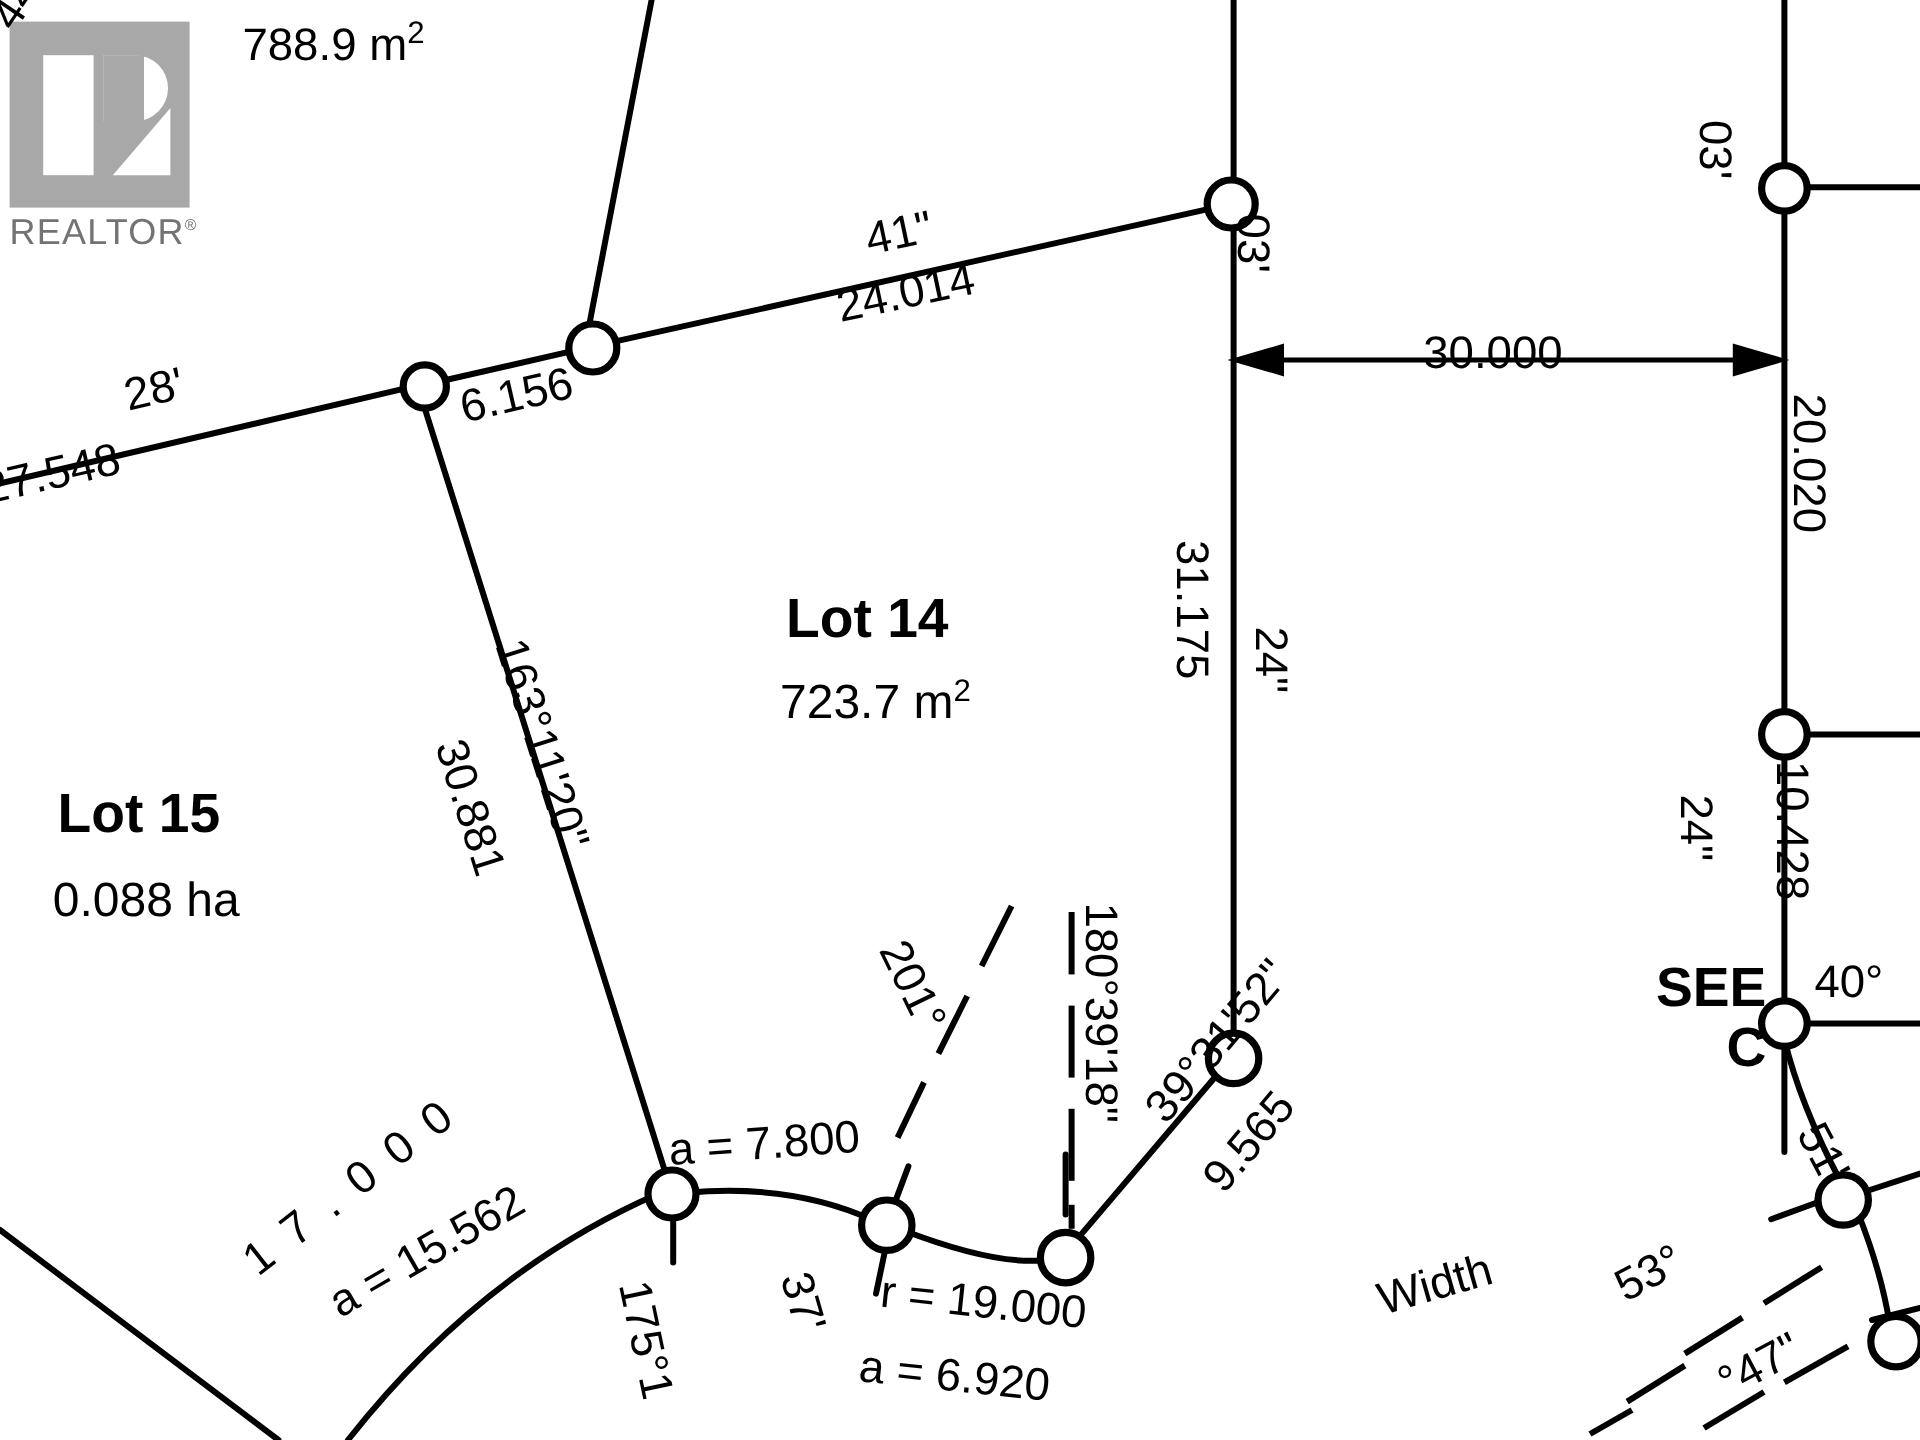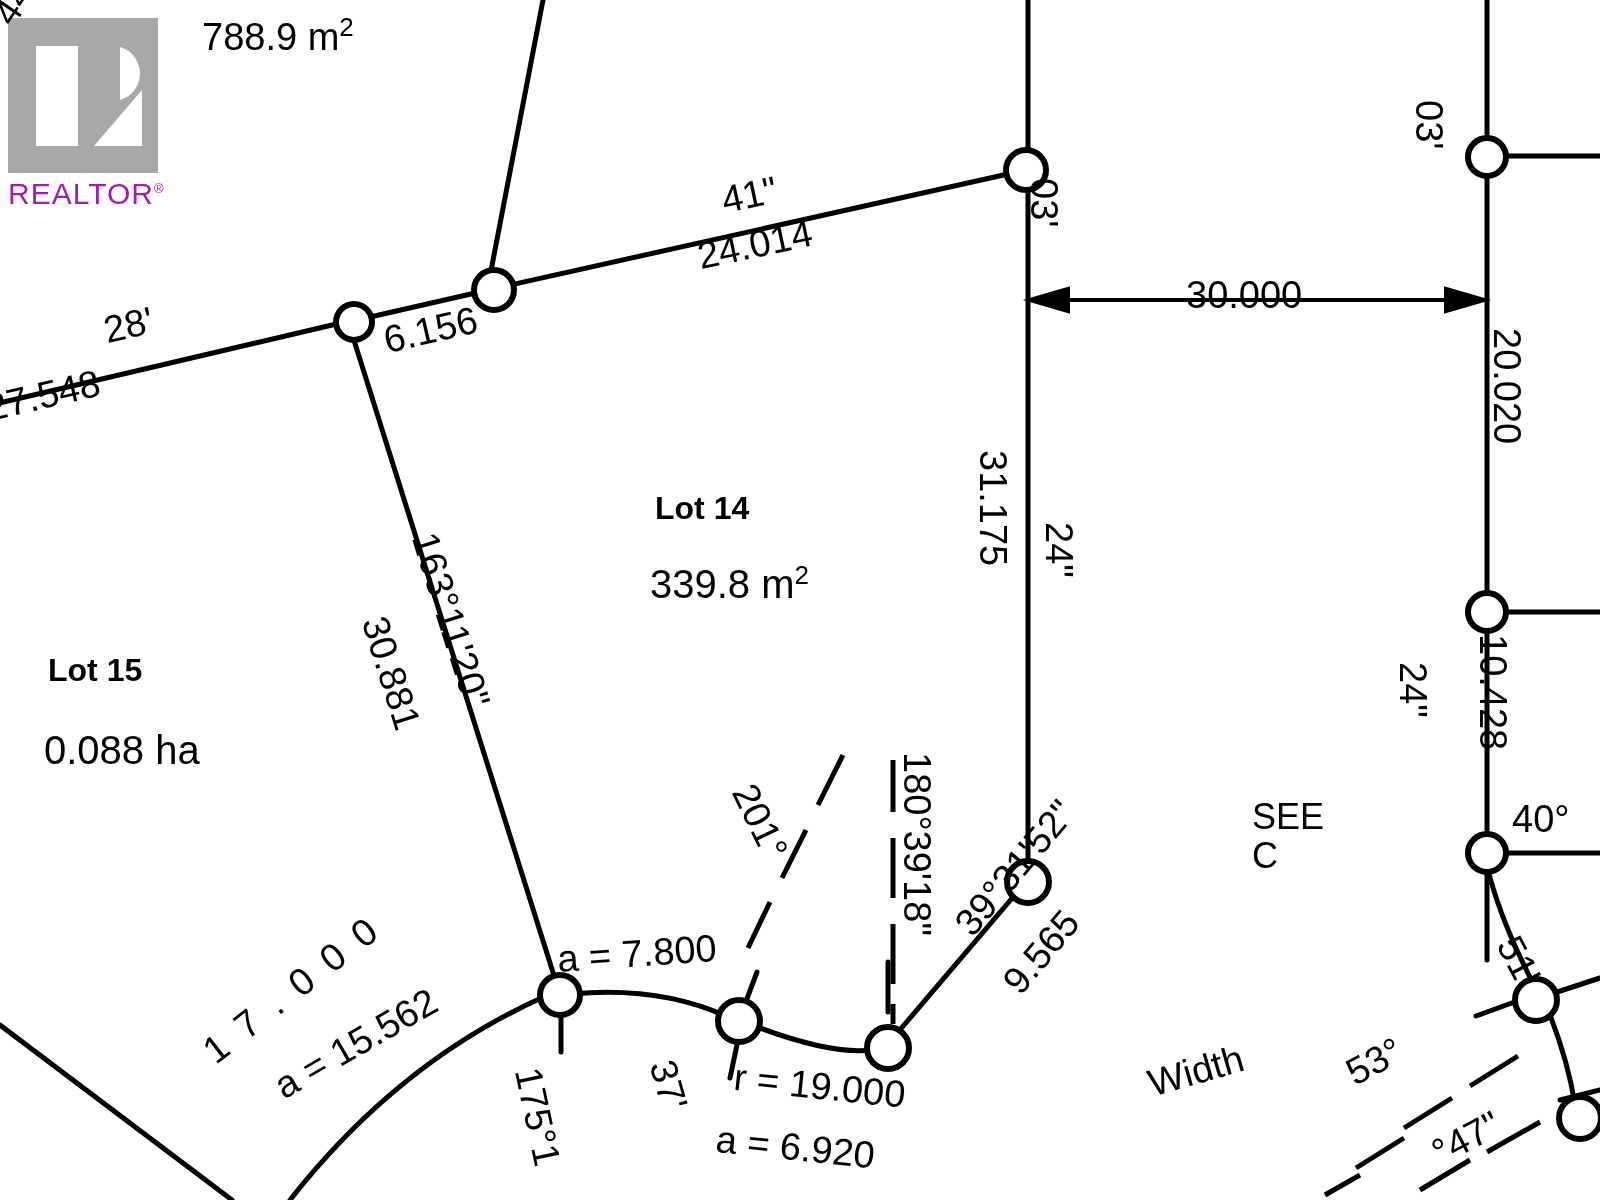--- a/index.html
+++ b/index.html
@@ -71,51 +71,51 @@
     width: 0;
     height: 0;
     border-left: 0px solid transparent;
     border-top: 56px solid transparent;
     border-right: 48px solid #ffffff;
   }
   #watermark .wm-text {
     margin-top: 4px;
     font-size: 30px;
     letter-spacing: 1px;
-    color: #a21caf;
+    color: #737373;
     font-family: "Liberation Sans", sans-serif;
   }
   #watermark .wm-text sup {
     font-size: 13px;
   }
 
   .lbl {
     position: absolute;
     font-family: "Liberation Sans", sans-serif;
     font-size: 38px;
     color: #000000;
     white-space: nowrap;
     line-height: 1;
     transform-origin: 0 0;
   }
   .lbl.sup-area sup {
     font-size: 26px;
     vertical-align: super;
   }
   .lot-title {
-    font-size: 32px;
+    font-size: 46px;
     font-weight: bold;
   }
   .lot-area {
     font-size: 40px;
   }
   .detail-note {
-    font-size: 36px;
-    font-weight: normal;
-    text-align: left;
+    font-size: 46px;
+    font-weight: bold;
+    text-align: right;
     line-height: 1.08;
   }
 </style>
 </head>
 <body>
 
 <div id="plat-root">
 
   <svg id="plat-svg" viewBox="0 0 1600 1200" xmlns="http://www.w3.org/2000/svg">
 
@@ -244,21 +244,21 @@
 
   <div class="lbl" style="left:1448px; top:100px; transform: rotate(90deg);">03'</div>
 
   <div class="lbl" style="left:1186px; top:276px;">30.000</div>
 
   <div class="lbl" style="left:1526px; top:328px; transform: rotate(90deg);">20.020</div>
 
   <div class="lbl lot-title" style="left:655px; top:492px;">Lot 14</div>
 
   <div class="lbl lot-area sup-area" style="left:650px; top:562px;">
-    <span>339.8 m</span><sup>2</sup>
+    <span>723.7 m</span><sup>2</sup>
   </div>
 
   <div class="lbl" style="left:1012px; top:450px; transform: rotate(90deg);">31.175</div>
 
   <div class="lbl" style="left:1078px; top:522px; transform: rotate(90deg);">24"</div>
 
   <div class="lbl lot-title" style="left:48px; top:654px;text-align:center;">Lot 15</div>
 
   <div class="lbl lot-area" style="left:44px; top:730px;">0.088 ha</div>
 

